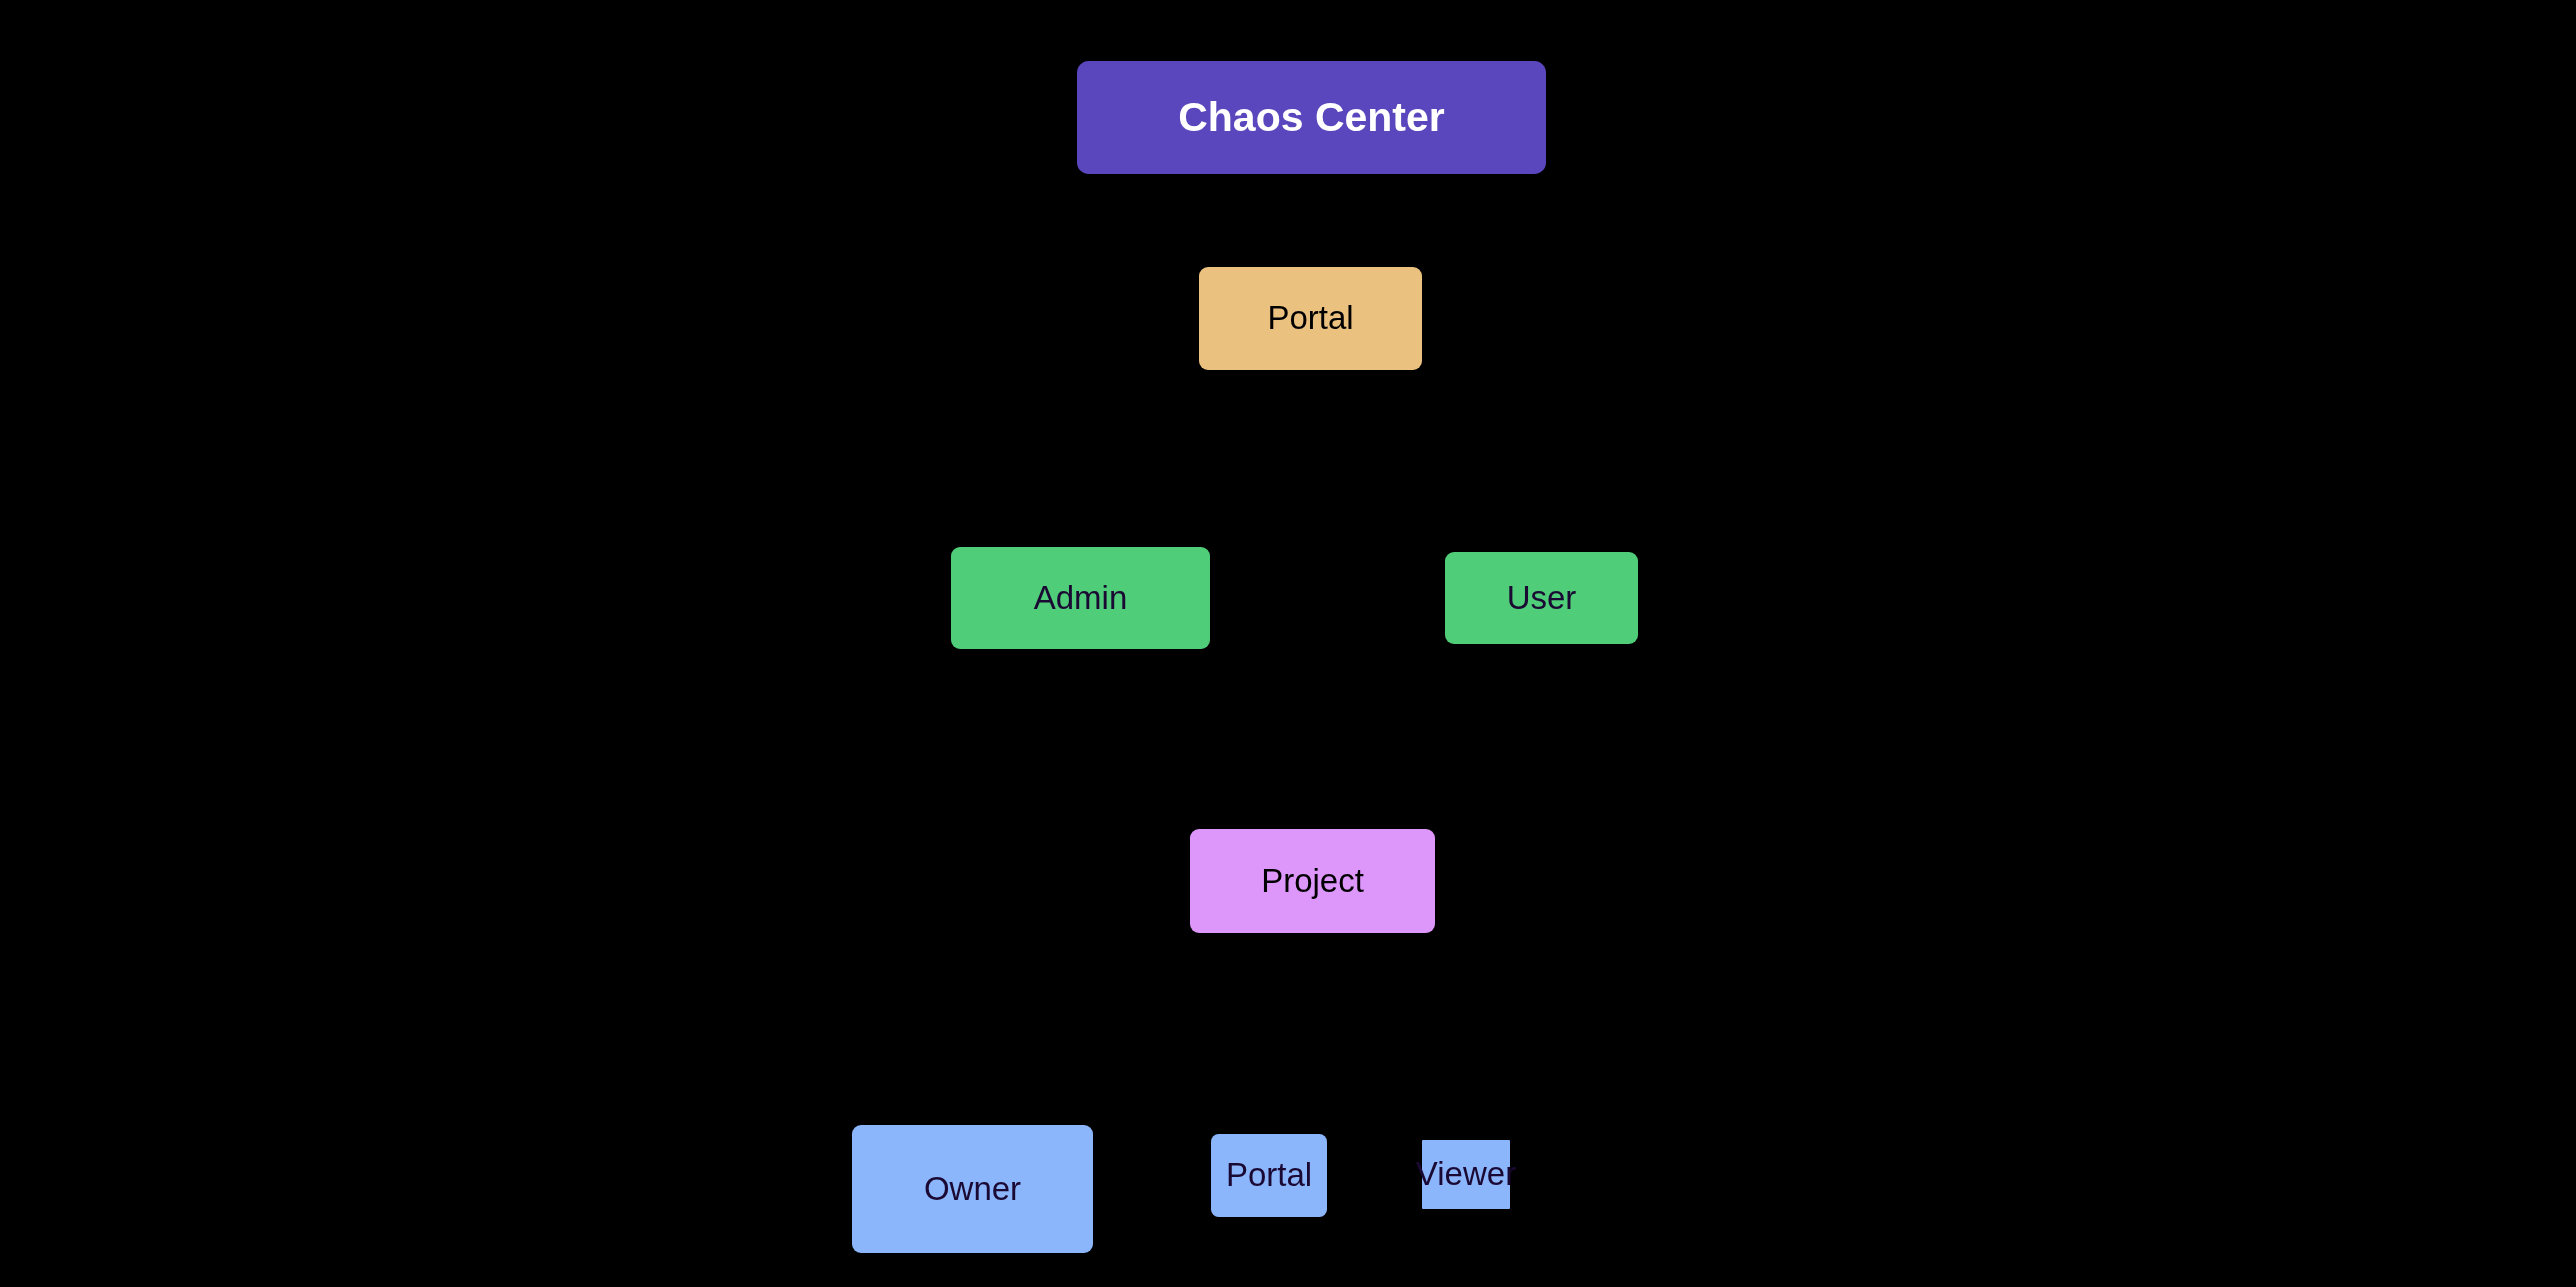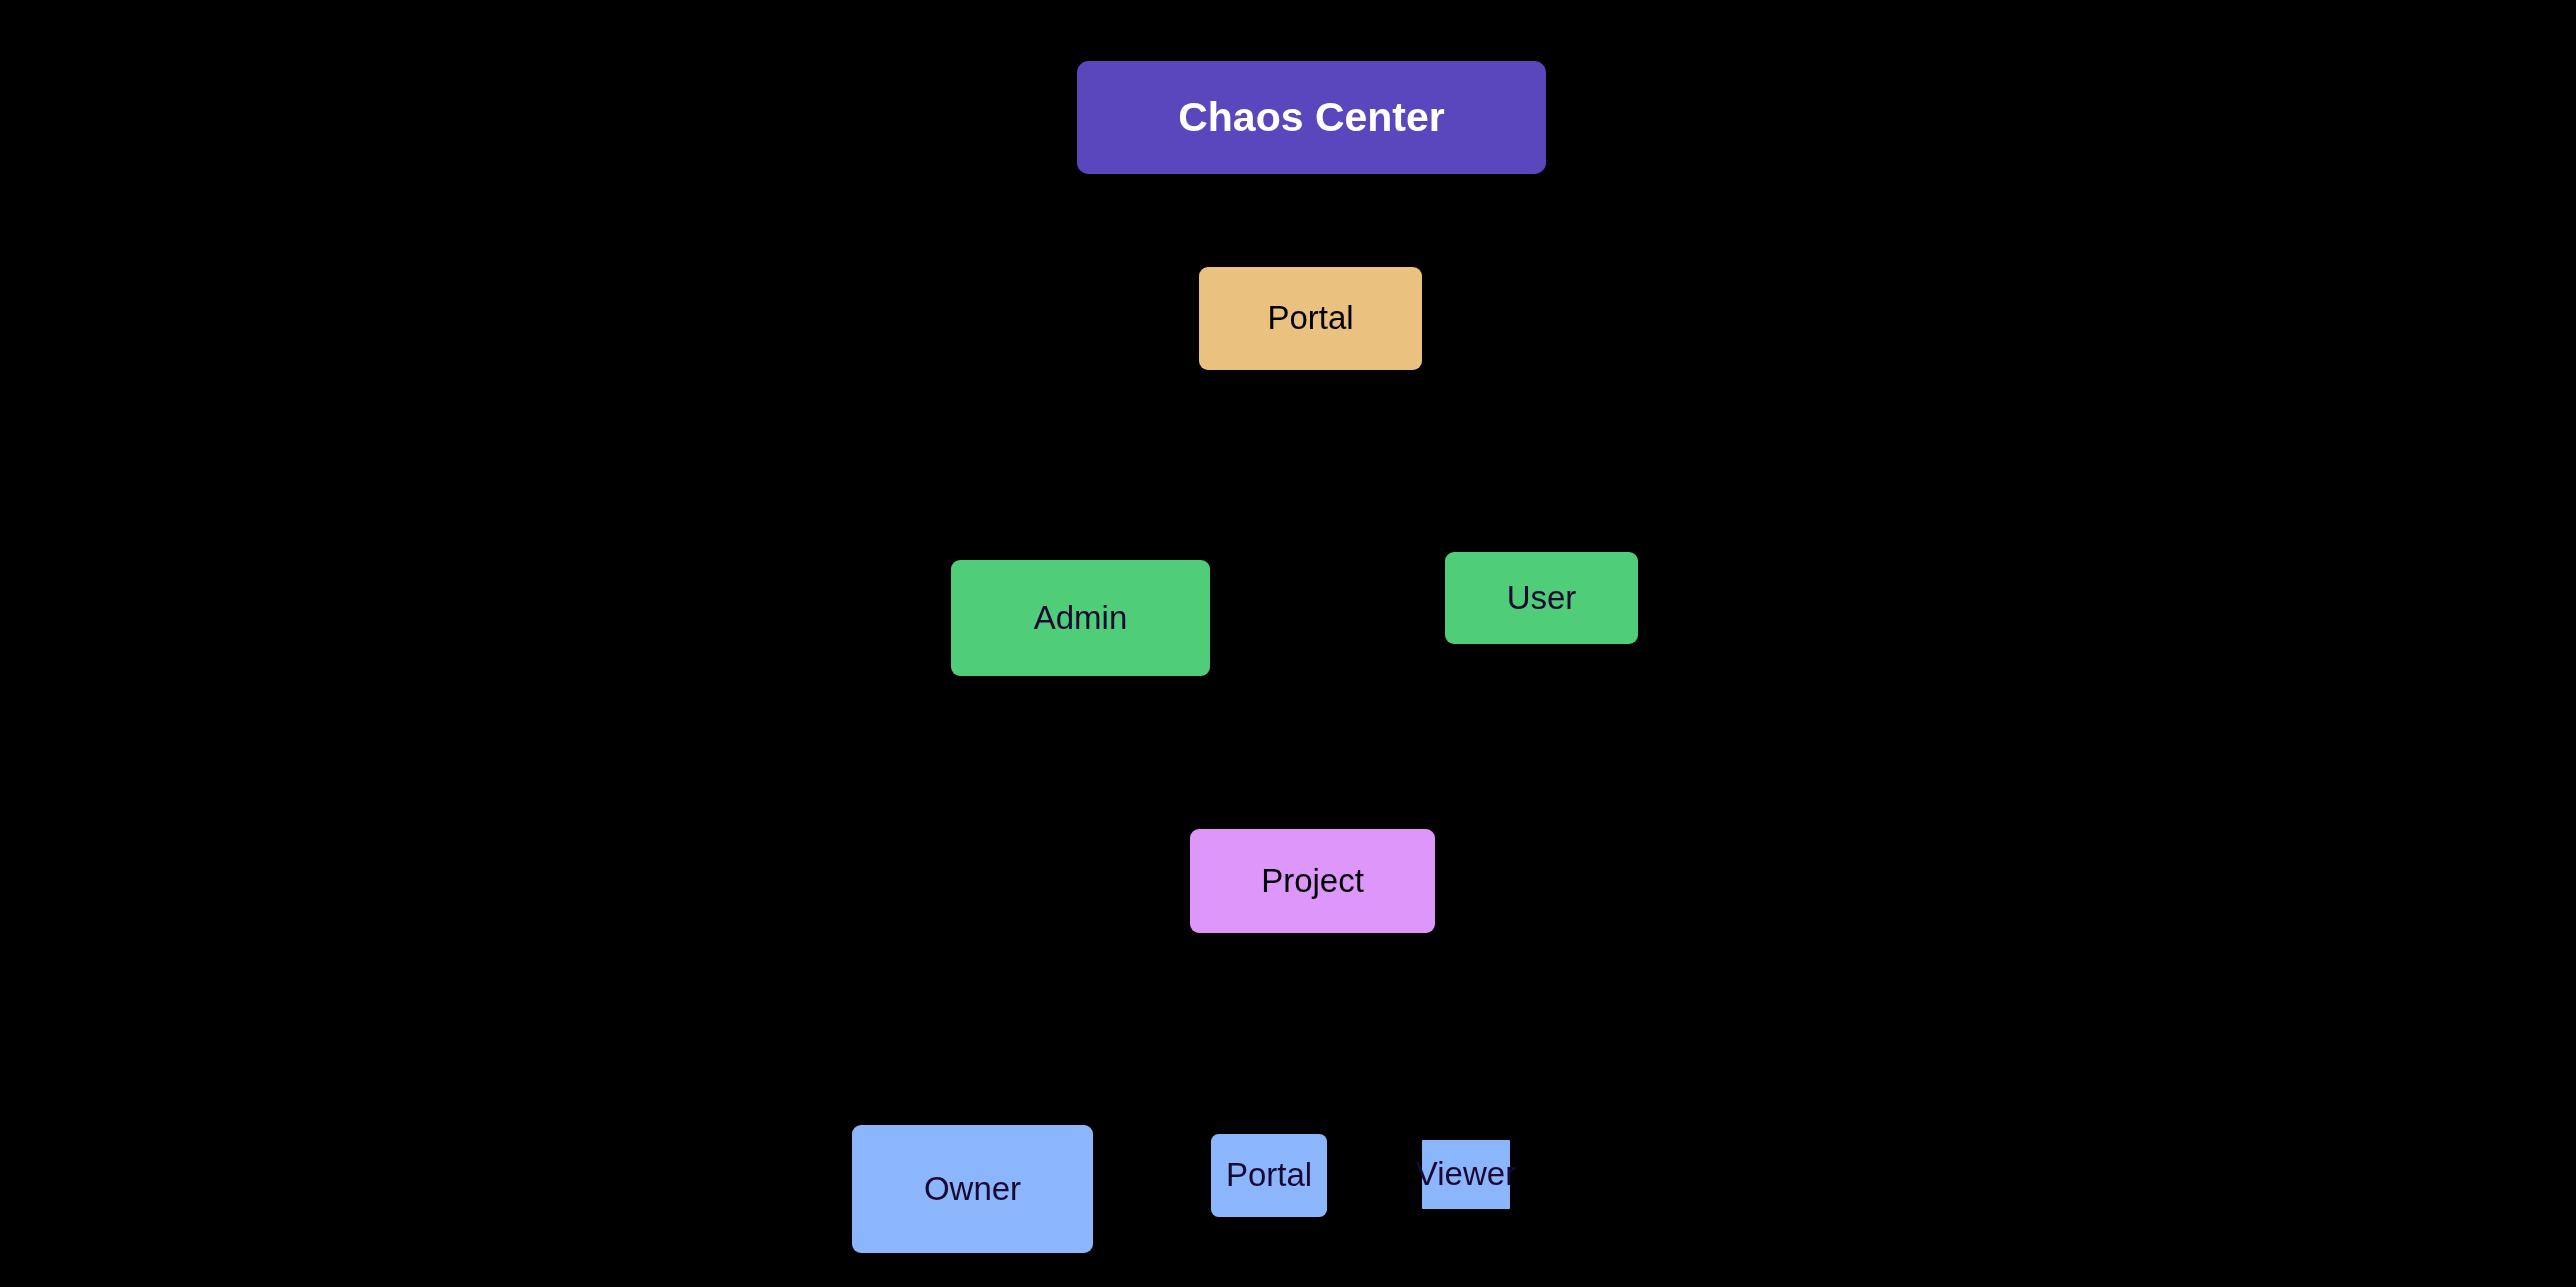--- a/index.html
+++ b/index.html
@@ -54,25 +54,24 @@
   #node-portal {
     left: 1199px; top: 267px;
     width: 223px; height: 103px;
     background: #ebc180;
     color: #000000;
     font-size: 33px;
     font-weight: normal;
   }
   #node-admin {
     left: 951px; top: 547px;
-    width: 259px; height: 116px;
+    width: 259px; height: 102px;
     background: #4fcd78;
     color: #1a0933;
     font-size: 33px;
-    margin-top: 13px;
   }
   #node-user {
     left: 1445px; top: 552px;
     width: 193px; height: 92px;
     background: #4fcd78;
     color: #1a0933;
     font-size: 33px;
   }
   #node-project {
     left: 1190px; top: 829px;

